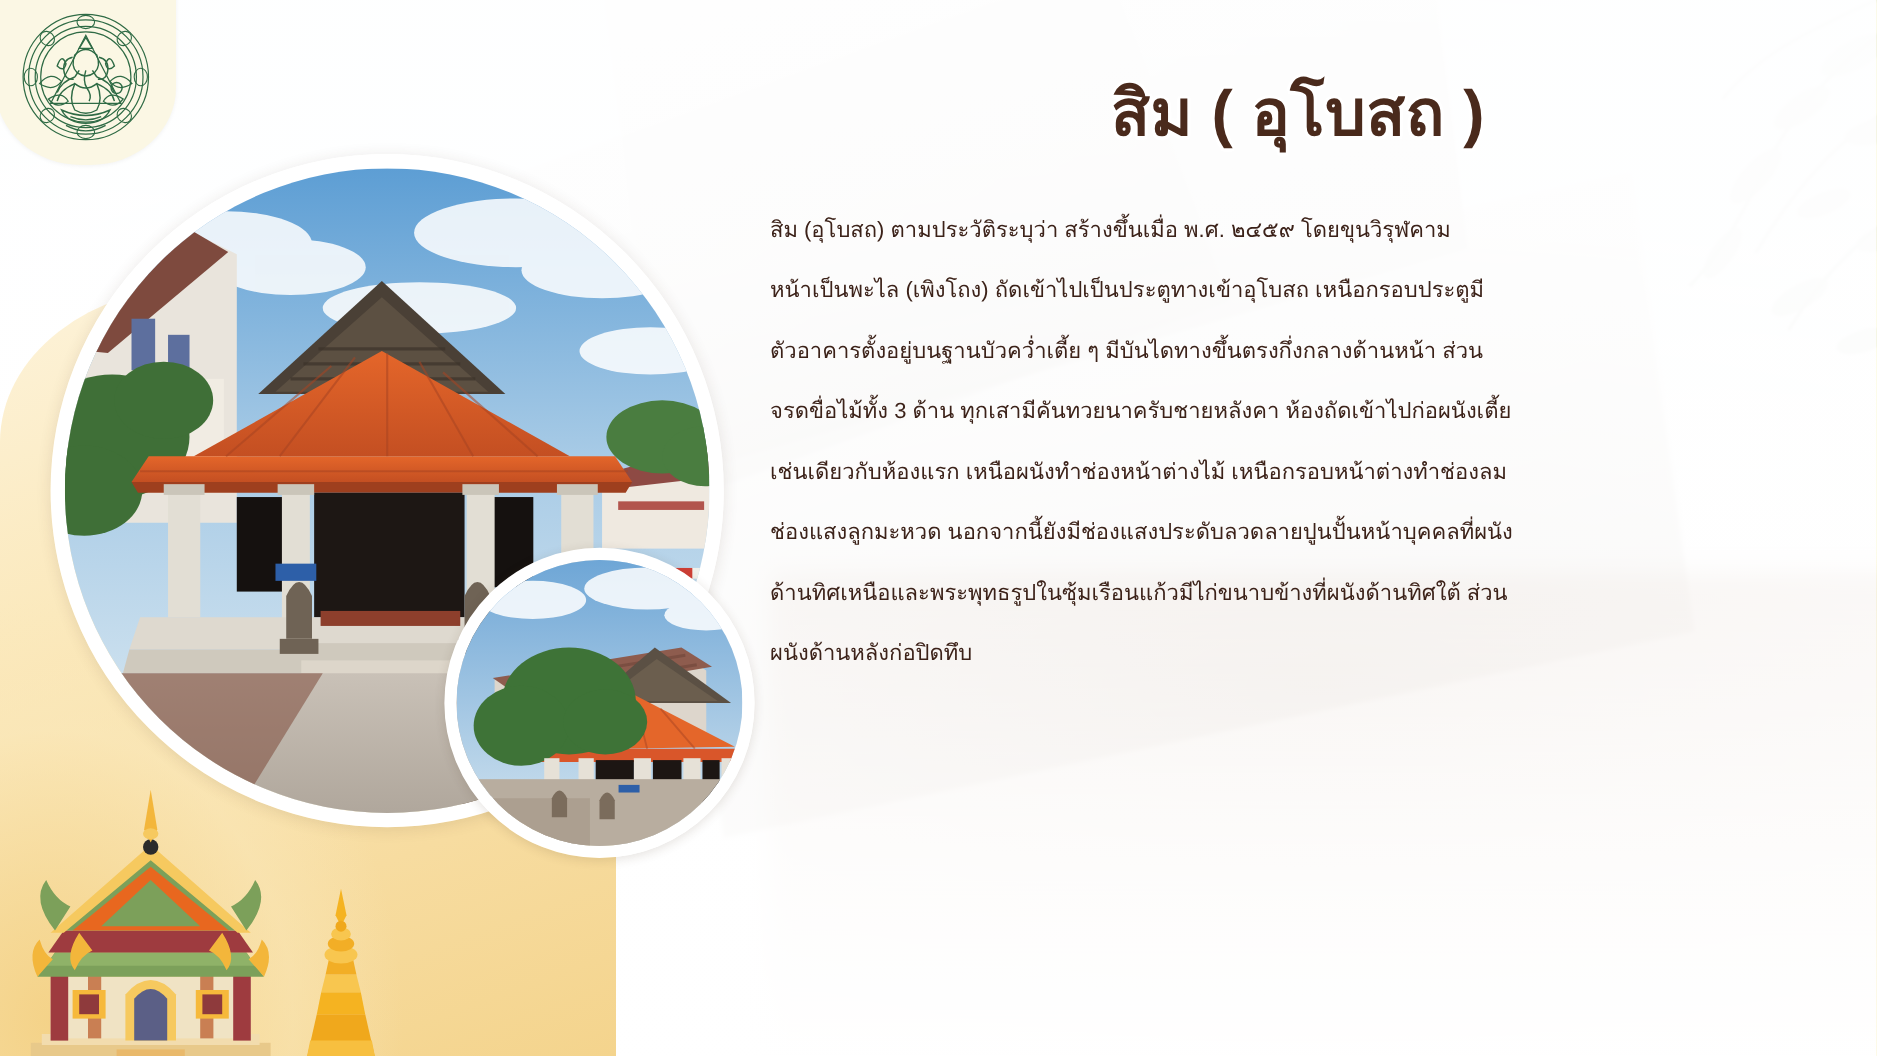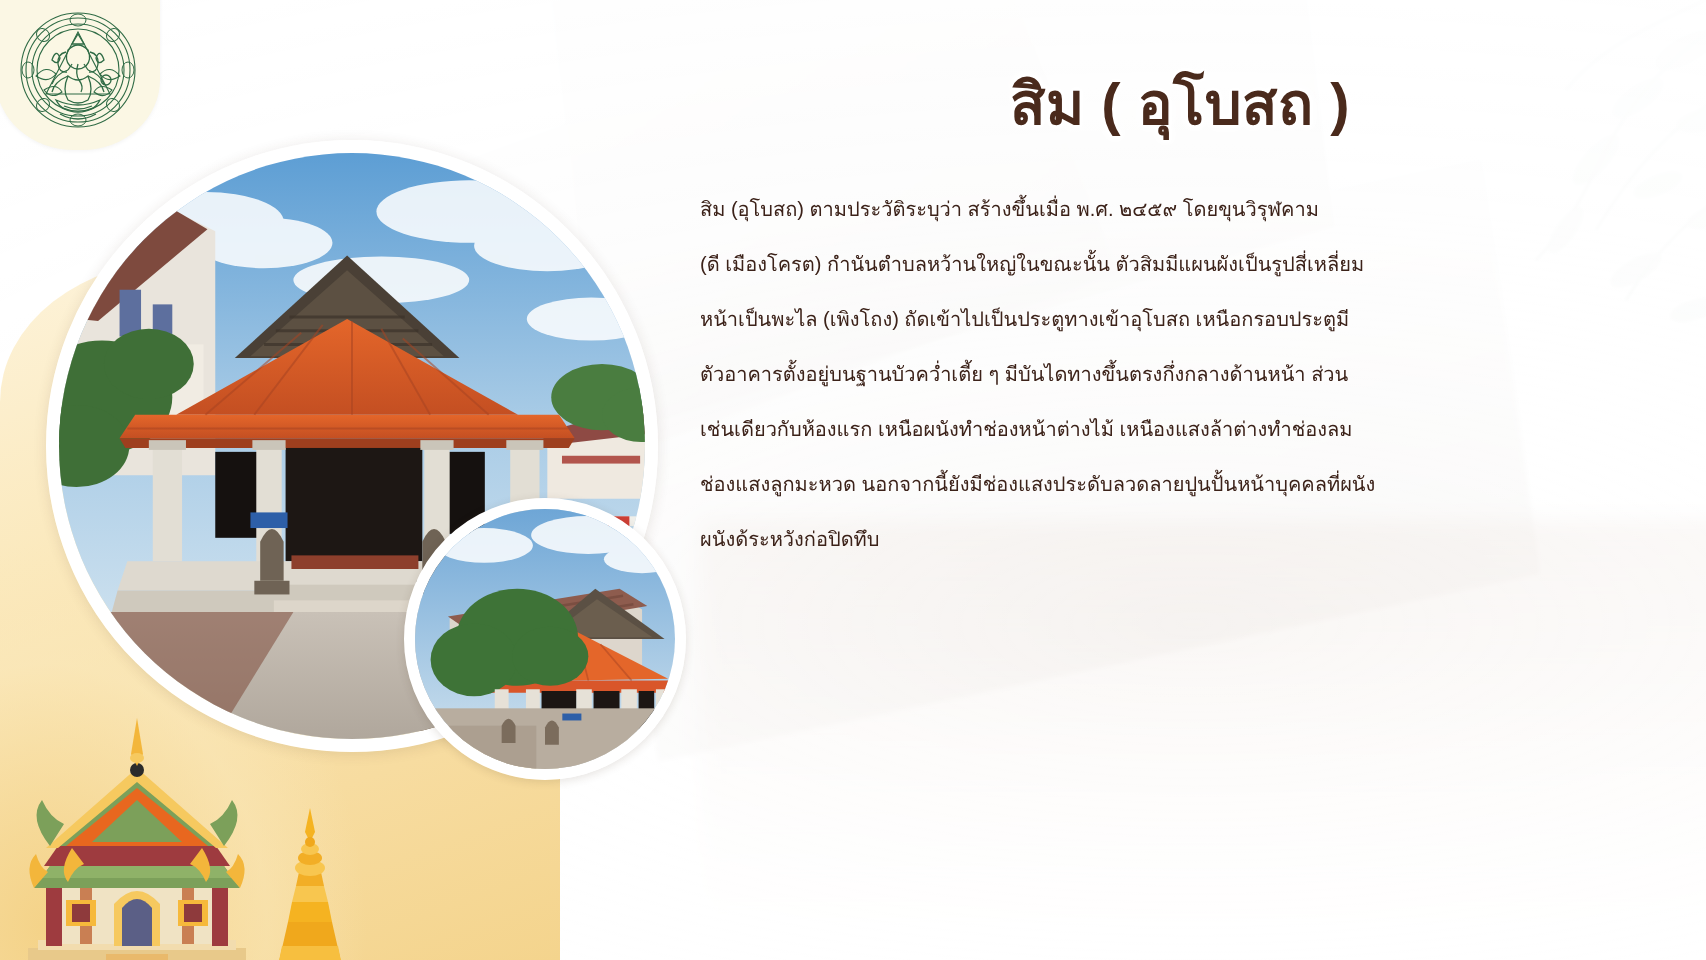--- a/index.html
+++ b/index.html
@@ -488,22 +488,23 @@
         <path d="M46 108 q18 10 36 0"></path>
       </g>
     </svg>
   </div>
 
   <div class="title">สิม ( อุโบสถ )</div>
 
   <div class="body-copy">
     <p>
       <span class="ln">สิม (อุโบสถ) ตามประวัติระบุว่า สร้างขึ้นเมื่อ พ.ศ. ๒๔๕๙ โดยขุนวิรุฬคาม</span>
-      <span class="ln">(ดี เมืองโครต) กำนันตำบลหว้านใหญ่ในขณะนั้น ตัวสิมมีแผนผังเป็นรูปสี่เหลี่ยม</span>
       <span class="ln">หน้าเป็นพะไล (เพิงโถง) ถัดเข้าไปเป็นประตูทางเข้าอุโบสถ    เหนือกรอบประตูมี</span>
       <span class="ln">ตัวอาคารตั้งอยู่บนฐานบัวคว่ำเตี้ย ๆ  มีบันไดทางขึ้นตรงกึ่งกลางด้านหน้า  ส่วน</span>
-      <span class="ln">เช่นเดียวกับห้องแรก  เหนือผนังทำช่องหน้าต่างไม้  เหนืองแสงล้าต่างทำช่องลม</span>
+      <span class="ln">จรดขื่อไม้ทั้ง 3 ด้าน  ทุกเสามีคันทวยนาครับชายหลังคา  ห้องถัดเข้าไปก่อผนังเตี้ย</span>
+      <span class="ln">เช่นเดียวกับห้องแรก  เหนือผนังทำช่องหน้าต่างไม้  เหนือกรอบหน้าต่างทำช่องลม</span>
       <span class="ln">ช่องแสงลูกมะหวด  นอกจากนี้ยังมีช่องแสงประดับลวดลายปูนปั้นหน้าบุคคลที่ผนัง</span>
-      <span class="ln">ผนังด้ระหวังก่อปิดทึบ</span>
+      <span class="ln">ด้านทิศเหนือและพระพุทธรูปในซุ้มเรือนแก้วมีไก่ขนาบข้างที่ผนังด้านทิศใต้   ส่วน</span>
+      <span class="ln">ผนังด้านหลังก่อปิดทึบ</span>
     </p>
   </div>
 
 </div>
 
 </body></html>

